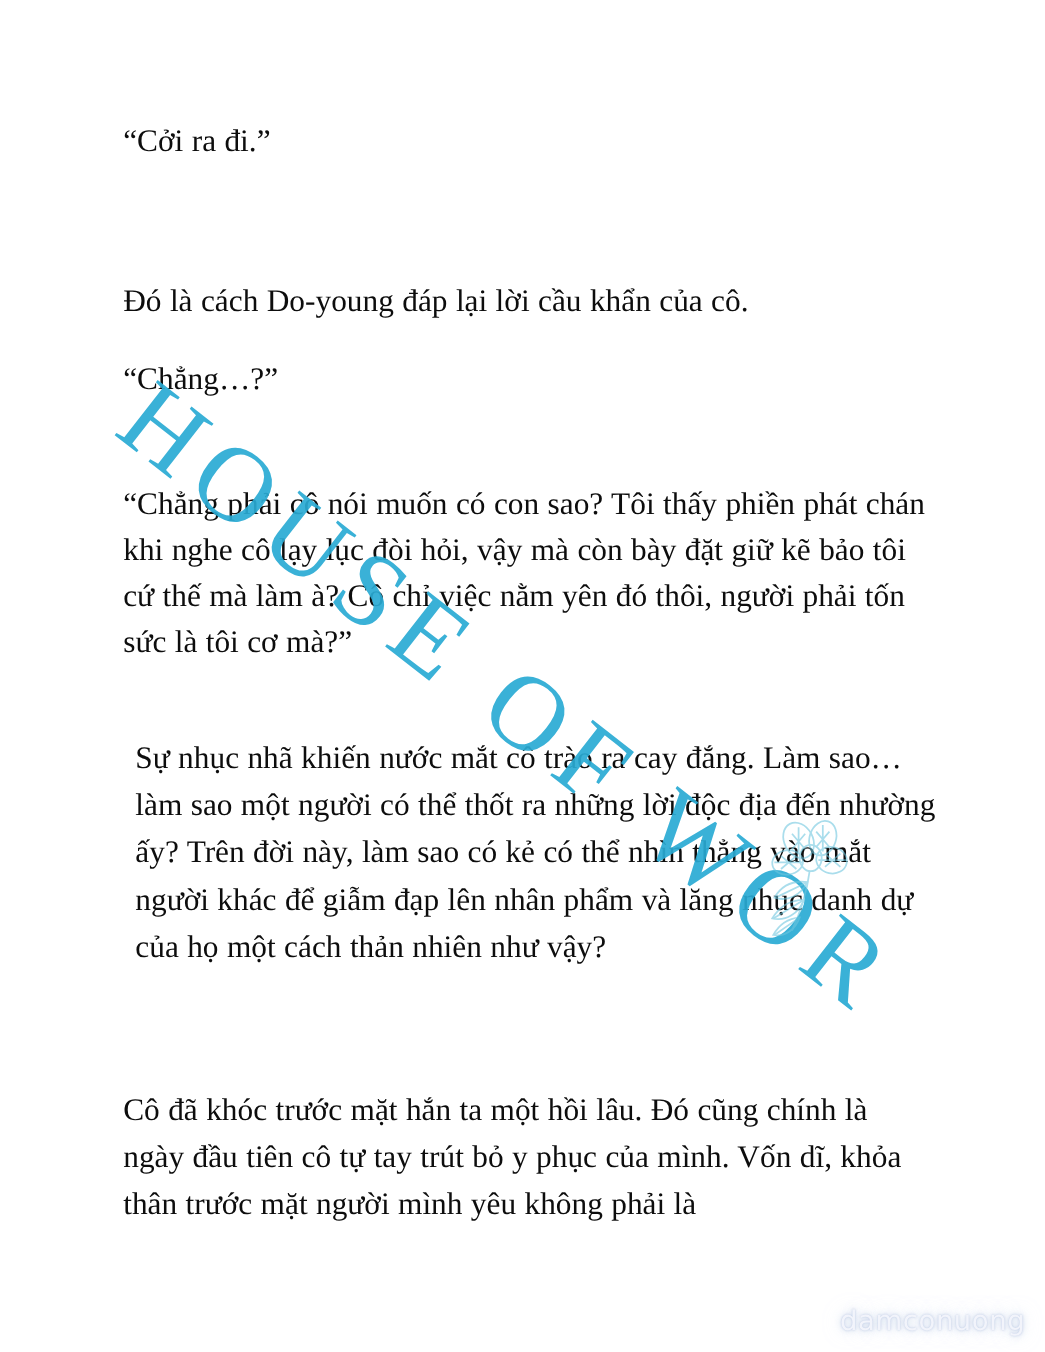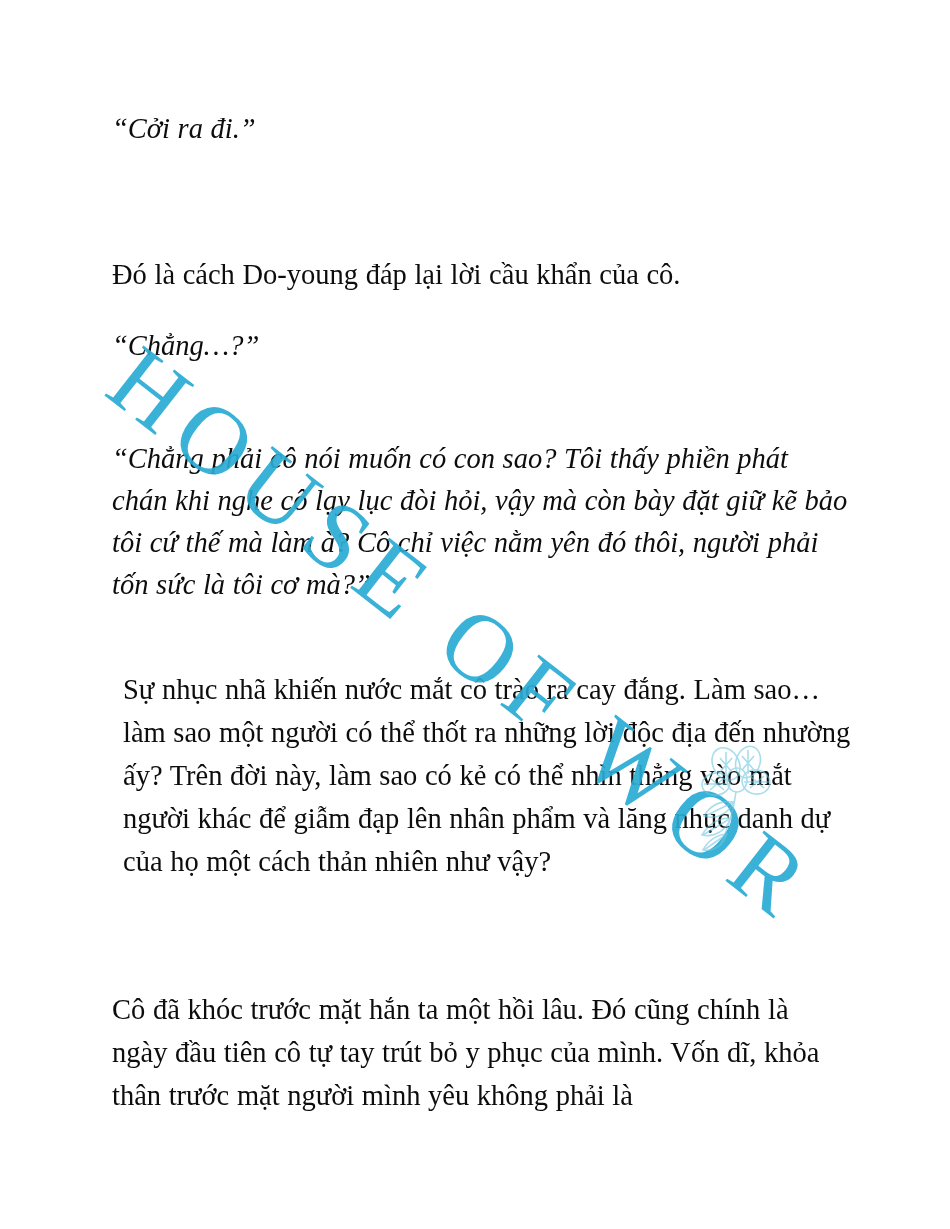--- a/index.html
+++ b/index.html
@@ -88,21 +88,20 @@
   .para {
     margin: 0;
     font-size: 28.5px;
     line-height: 42px;
     color: #0d0d0d;
     text-align: left;
     word-spacing: 0.5px;
   }
 
   .para.italic {
-    font-style: italic;
   }
 
   
   .p-1 { position: absolute; top: 108px;  left: 0; width: 730px; }
   .p-2 { position: absolute; top: 218px;  left: 0; width: 740px; margin-top: 36px; }
   .p-3 { position: absolute; top: 325px;  left: 0; width: 730px; }
   .p-4 { position: absolute; top: 438px;  left: 0; width: 736px; }
   .p-5 { position: absolute; top: 668px;  left: 0; width: 736px; margin-left: 11px; }
   .p-6 { position: absolute; top: 988px;  left: 0; width: 736px; }
 
@@ -154,14 +153,15 @@
         <path d="M48 60 C34 58 24 64 18 74 C30 78 42 72 48 60 Z"></path>
         <path d="M45 76 C32 76 22 83 16 93 C29 96 40 88 45 76 Z"></path>
         <path d="M41 92 C30 93 22 99 17 108 C28 110 37 103 41 92 Z"></path>
 
         <path d="M48 60 L19 74 M45 76 L17 93 M41 92 L18 108"></path>
       </g>
     </svg>
 
   </div>
 
+  <div class="brand-wm">damconuong</div>
 
 </div>
 
 </body></html>

